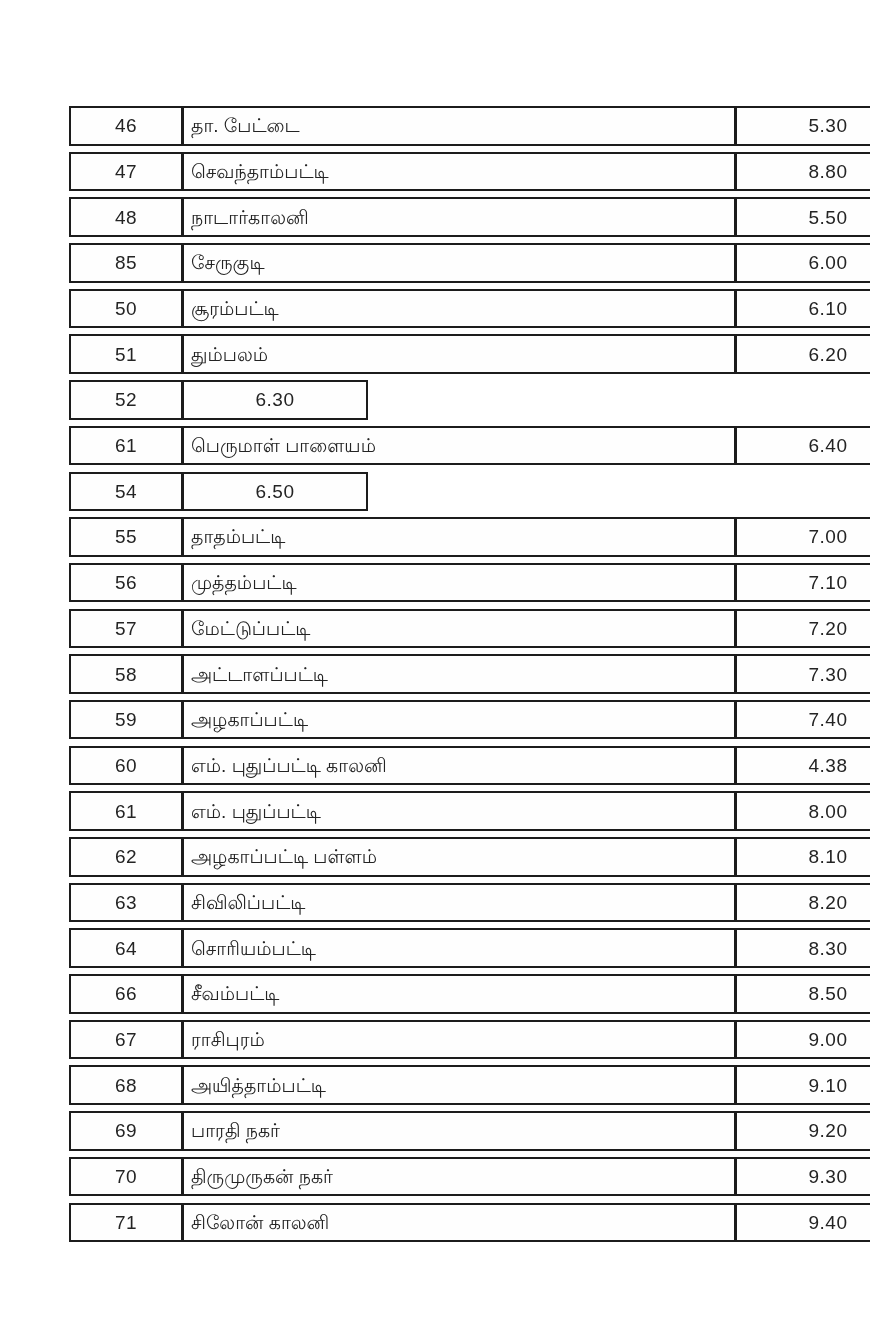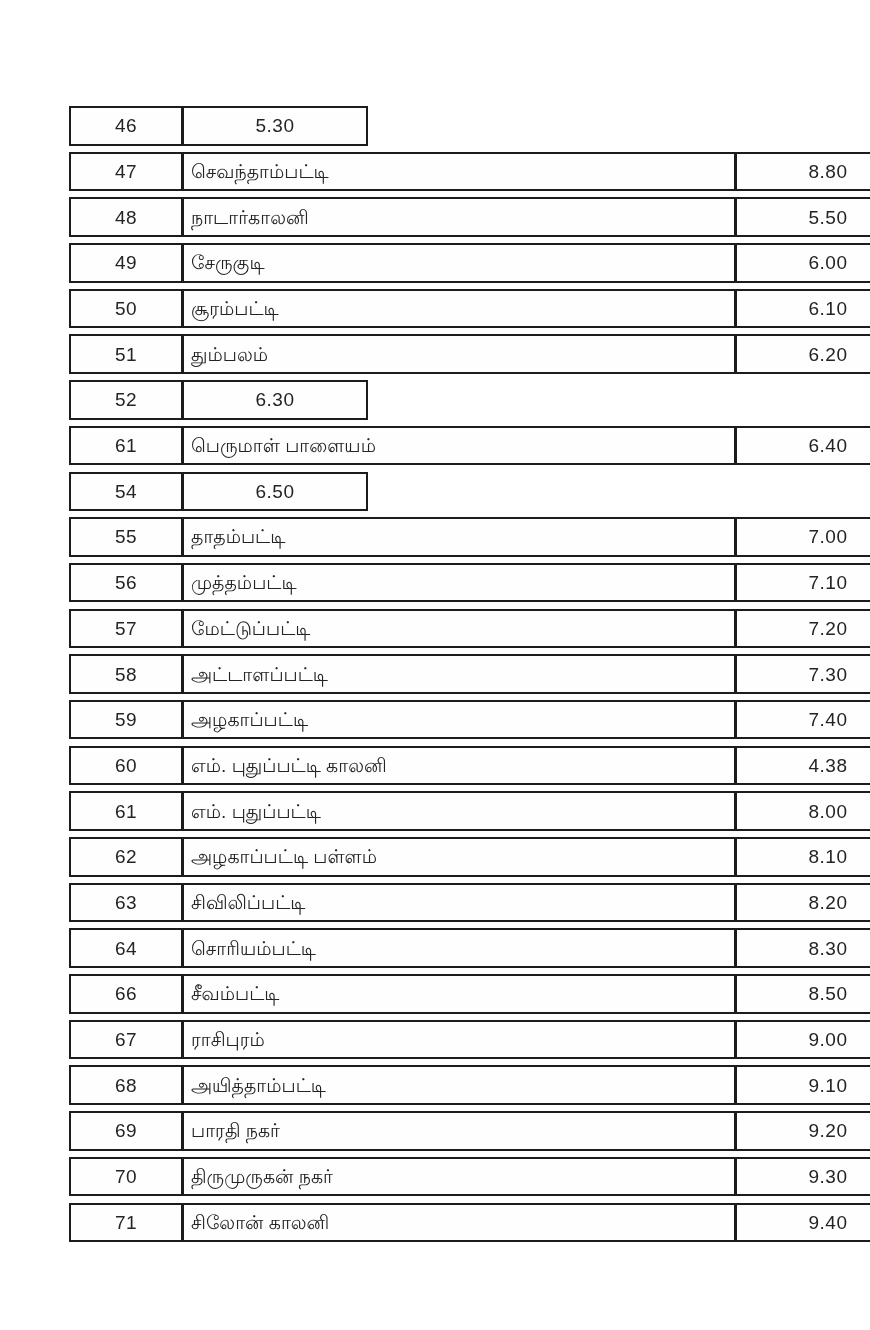--- a/index.html
+++ b/index.html
@@ -66,34 +66,35 @@
     margin-left: -1px;
   }
 </style>
 </head>
 <body>
 
 <div class="page">
   <div class="timetable" id="timetable">
       <div class="t-row">
         <div class="cell sno">46</div>
+        <div class="cell name">தா. பேட்டை</div>
         <div class="cell time">5.30</div>
       </div>
       <div class="t-row">
         <div class="cell sno">47</div>
         <div class="cell name">செவந்தாம்பட்டி</div>
         <div class="cell time">8.80</div>
       </div>
       <div class="t-row">
         <div class="cell sno">48</div>
         <div class="cell name">நாடார்காலனி</div>
         <div class="cell time">5.50</div>
       </div>
       <div class="t-row">
-        <div class="cell sno">49</div>
+        <div class="cell sno">85</div>
         <div class="cell name">சேருகுடி</div>
         <div class="cell time">6.00</div>
       </div>
       <div class="t-row">
         <div class="cell sno">50</div>
         <div class="cell name">சூரம்பட்டி</div>
         <div class="cell time">6.10</div>
       </div>
       <div class="t-row">
         <div class="cell sno">51</div>

